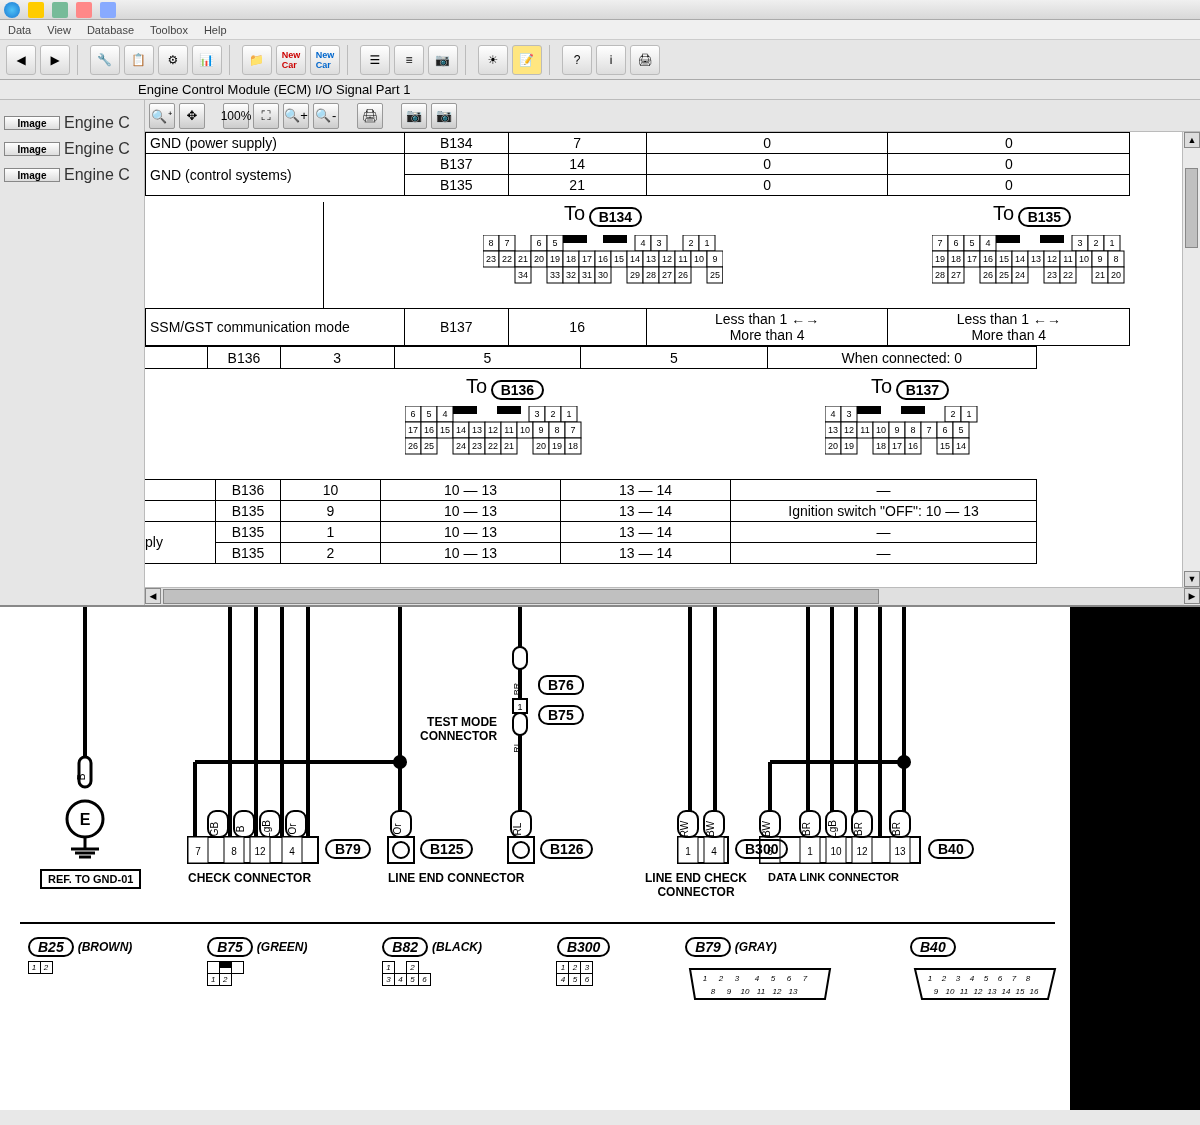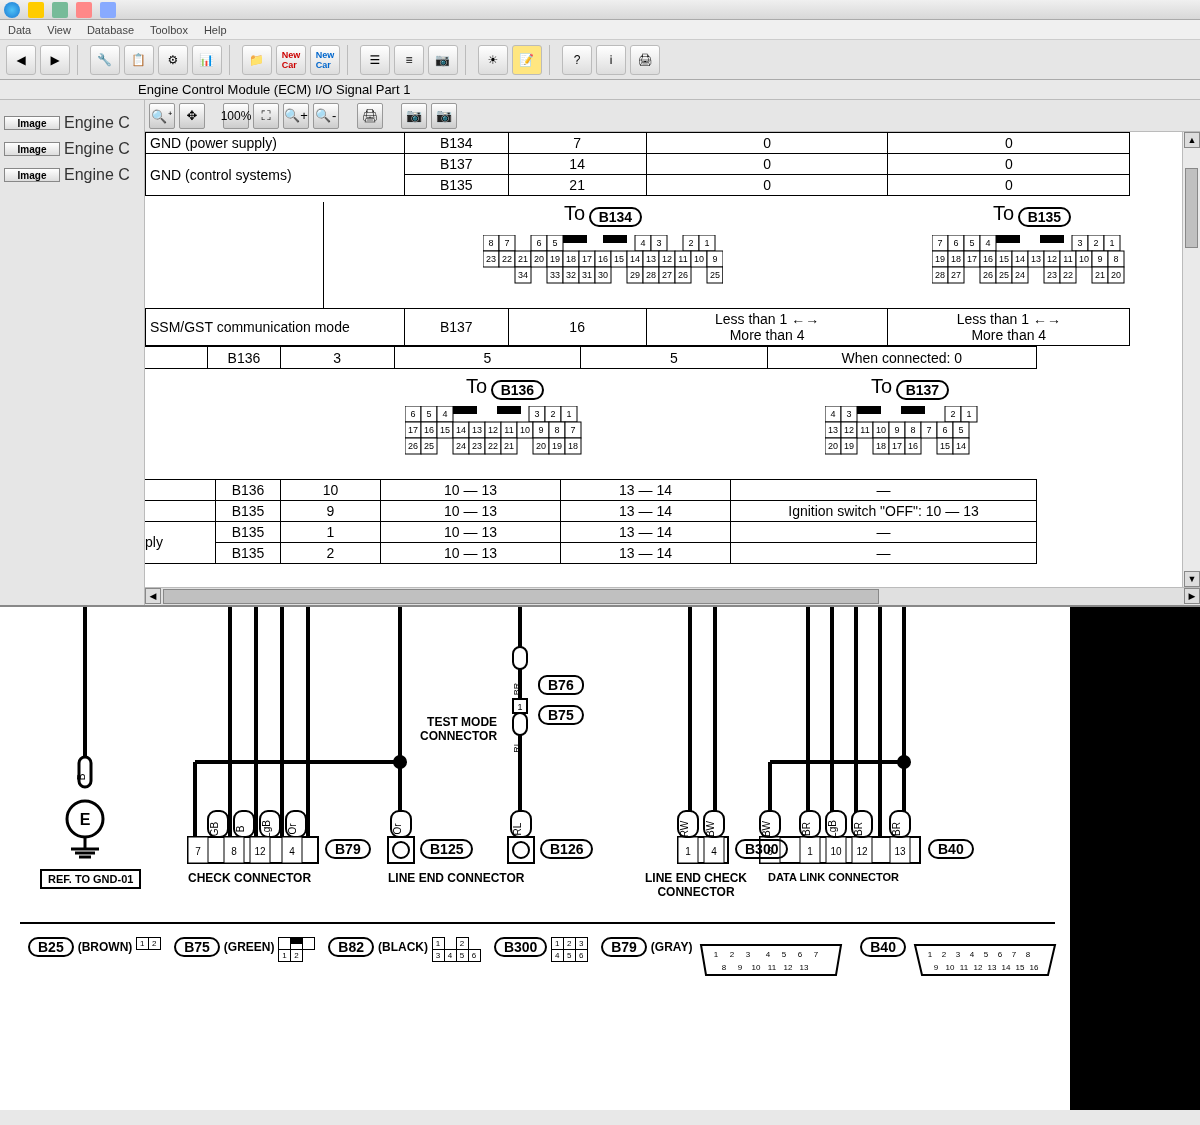--- a/index.html
+++ b/index.html
@@ -140,21 +140,21 @@
   .diagram-svg { position:absolute; left:0; top:0; }
   .blk-right { position:absolute; right:0; top:0; bottom:0; width:130px; background:#000; }
   .dash {font-size:16px;}
   .conn-legend{
     position:absolute; left:28px; right:140px;
     top:330px;
     display:flex;
     justify-content:space-between;
     align-items:flex-start;
   }
-  .legend-item{display:flex;flex-direction:row;align-items:flex-start;gap:4px;}
+  .legend-item{display:flex;flex-direction:column;align-items:flex-start;gap:4px;font-style:italic;}
   .legend-top{display:flex;align-items:center;gap:4px;font-size:12px;font-weight:bold;}
   .tiny-conn{display:flex;flex-direction:column;}
   .tiny-conn .row{display:flex;}
   .tiny-conn .c{border:1px solid #000;width:13px;height:13px;font-size:8px;display:flex;align-items:center;justify-content:center;margin:-0.5px;}
   .sep-line{position:absolute; left:20px; right:145px; top:315px; height:2px; background:#000;}
 </style>
 </head>
 <body>
 
 <div class="taskbar">

